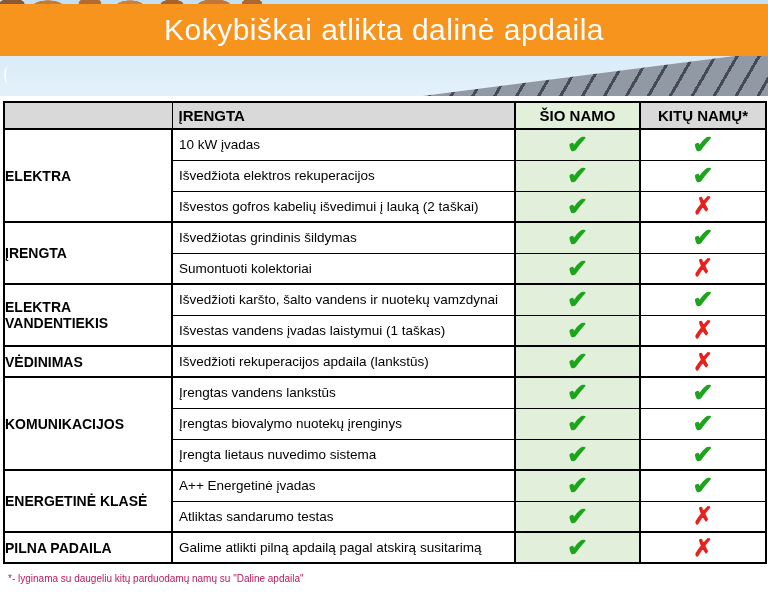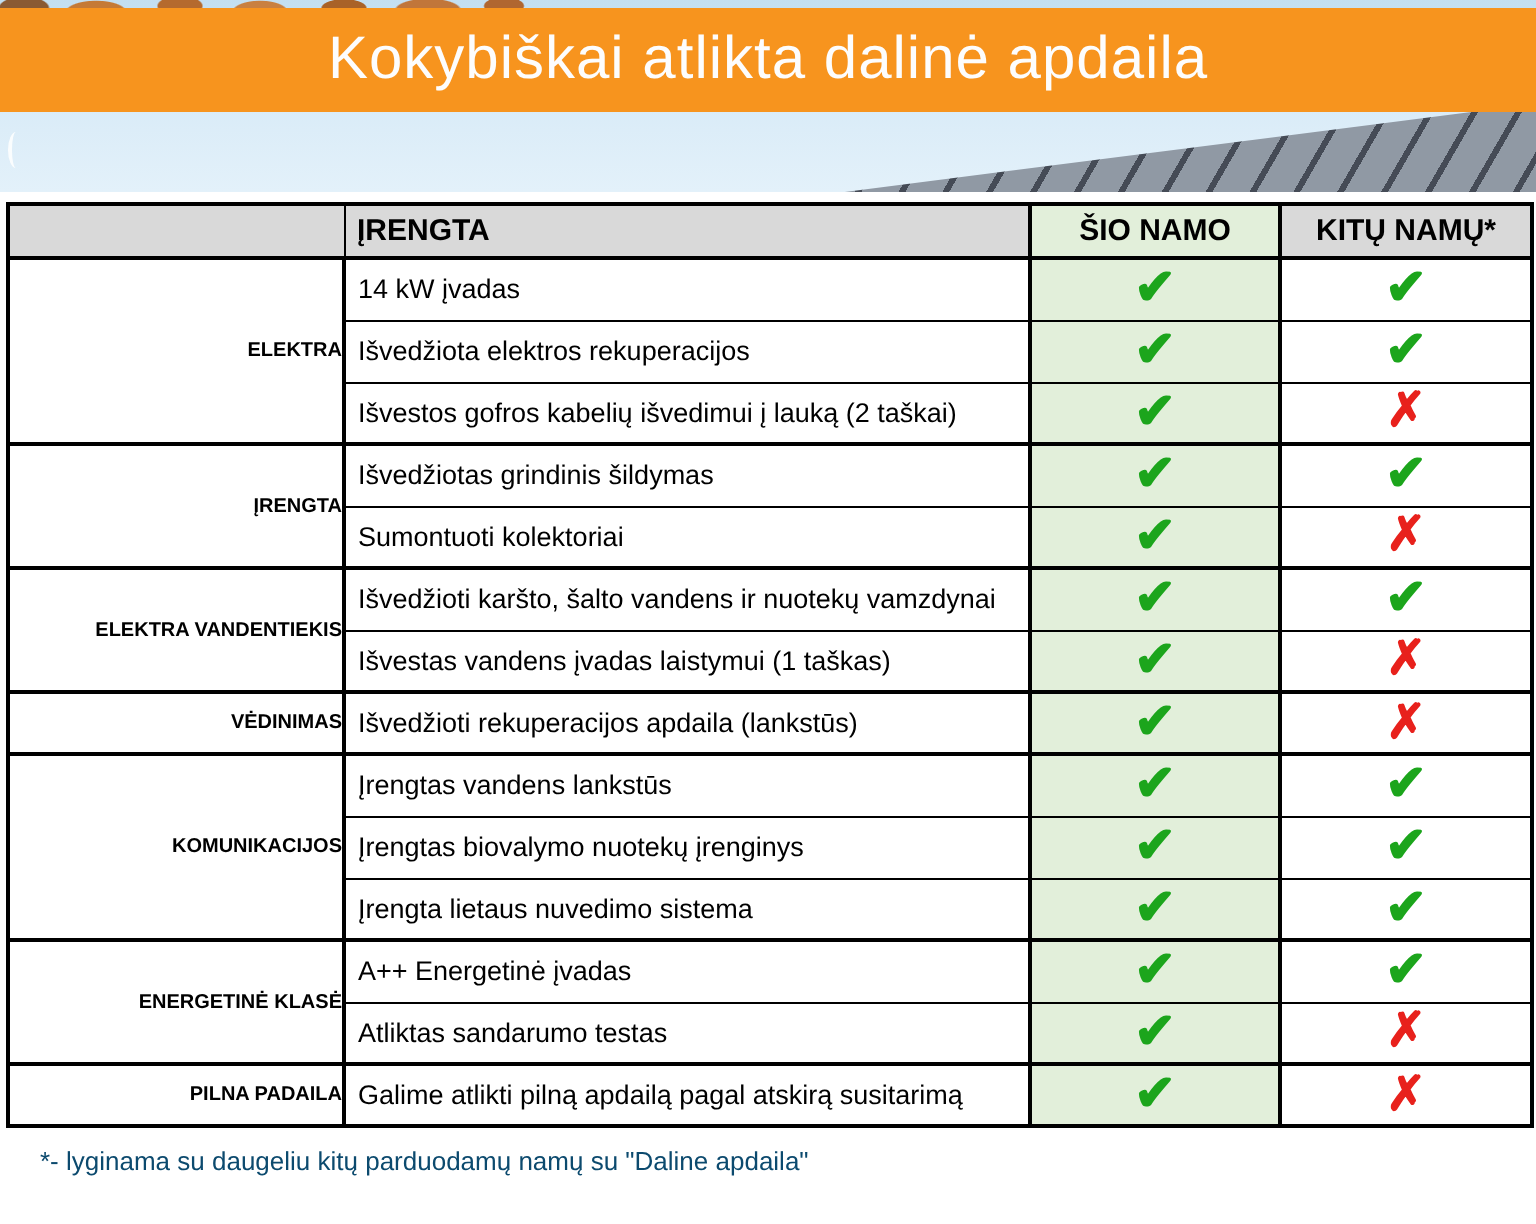--- a/index.html
+++ b/index.html
@@ -36,30 +36,30 @@
   col.c-feat { width:343px; }
   col.c-this { width:125px; }
   col.c-other{ width:126px; }
   th, td { border:1px solid #000; color:#000; }
   thead th { height:27px; font-size:15px; font-weight:bold; background:var(--gray,#d9d9d9);
              border-bottom:2px solid #000; }
   th.h-feat { text-align:left; padding-left:6px; border-left:1px solid #4c1d95; }
   th.h-this { background:var(--green-bg,#e2efda); border-left:2px solid #000; }
   th.h-other{ border-left:2px solid #000; }
   tbody td { height:31px; }
-  td.cat  { font-weight:bold; font-size:10px; text-align:right; padding:0 0; }
+  td.cat  { font-weight:bold; font-size:14px; text-align:left; padding:0 0; }
   td.feat { font-size:13.5px; padding-left:6px; border-left:2px solid #000; }
   td.mark-cell { text-align:center; border-left:2px solid #000; }
   td.mark-this { background:var(--green-bg,#e2efda); }
   tr.group-start td { border-top:2px solid #000; }
   .check { color:var(--check-green,#1ca51c); font-size:25px; font-weight:bold; line-height:1; }
   .cross { color:var(--cross-red,#e8211c); font-size:24px; font-weight:bold; line-height:1; }
 
   
-  .footnote { margin:9px 0 0 20px; font-size:13px; color:#0c4a6e; }
+  .footnote { margin:9px 0 0 8px; font-size:10px; color:#be185d; }
 </style>
 </head>
 <body>
 
 <div class="page">
 
   <div class="hero">
     <div class="tree"></div>
     <div class="roof"></div>
     <div class="sky-mark"></div>
@@ -79,21 +79,21 @@
       <tr>
         <th class="h-cat"></th>
         <th class="h-feat">ĮRENGTA</th>
         <th class="h-this">ŠIO NAMO</th>
         <th class="h-other">KITŲ NAMŲ*</th>
       </tr>
     </thead>
     <tbody>
         <tr class="group-start">
           <td class="cat" rowspan="3">ELEKTRA</td>
-          <td class="feat">14 kW įvadas</td>
+          <td class="feat">10 kW įvadas</td>
           <td class="mark-cell mark-this"><span class="check">✔</span></td>
           <td class="mark-cell mark-other"><span class="check">✔</span></td>
         </tr>
         <tr>
           <td class="feat">Išvedžiota elektros rekuperacijos</td>
           <td class="mark-cell mark-this"><span class="check">✔</span></td>
           <td class="mark-cell mark-other"><span class="check">✔</span></td>
         </tr>
         <tr>
           <td class="feat">Išvestos gofros kabelių išvedimui į lauką (2 taškai)</td>

